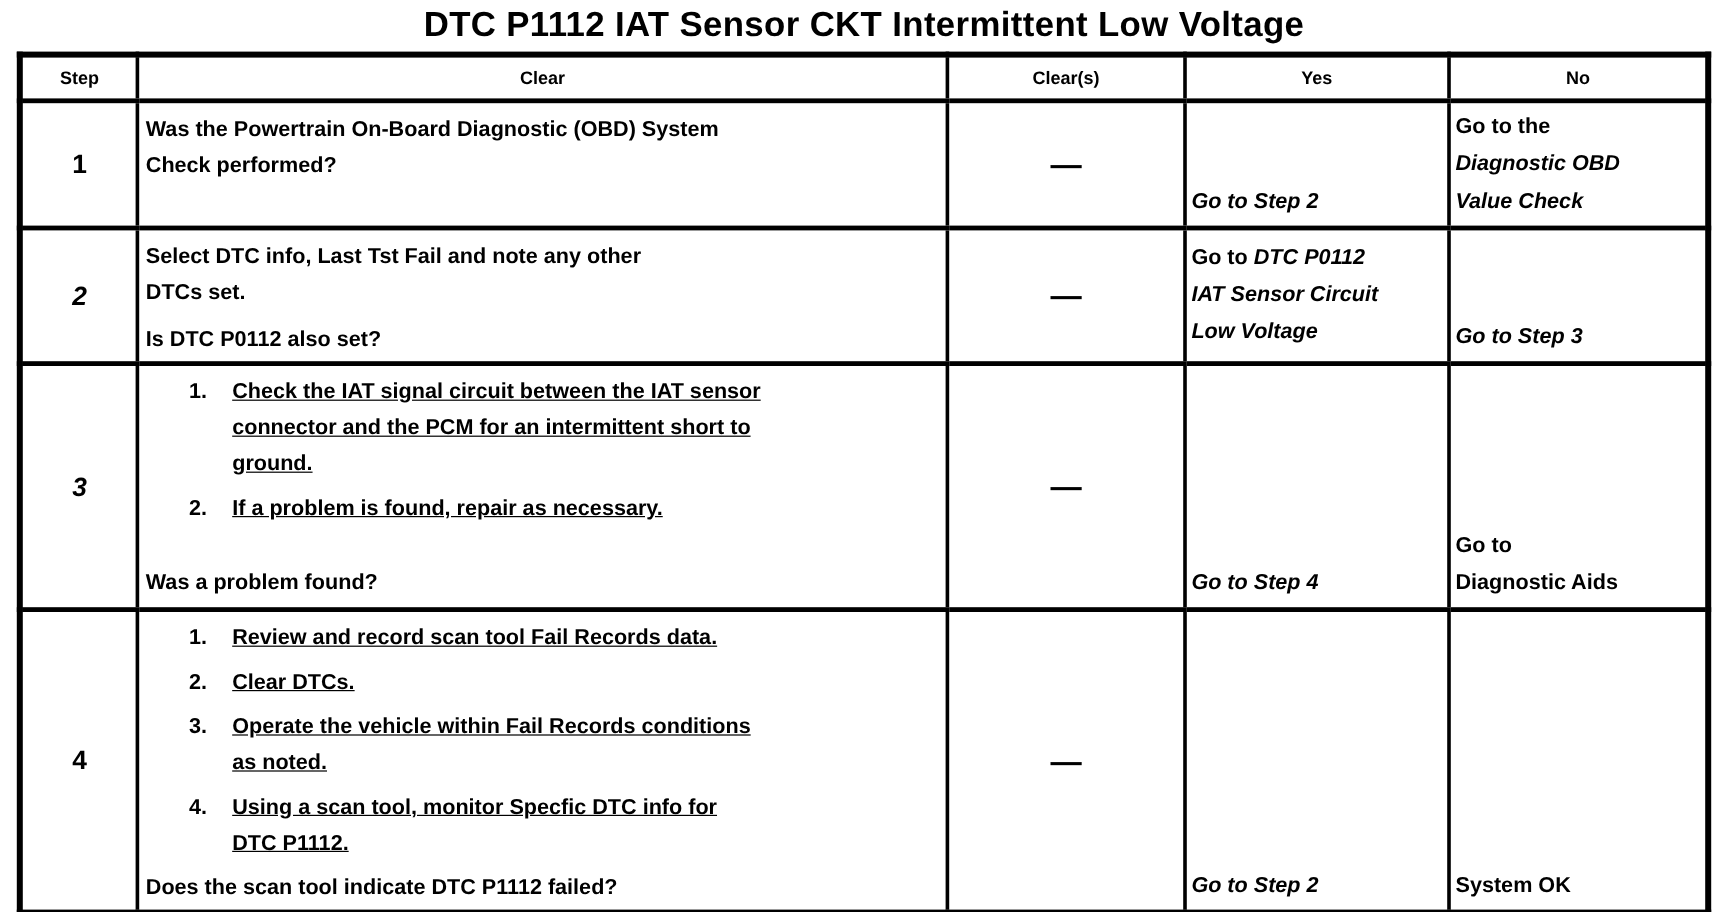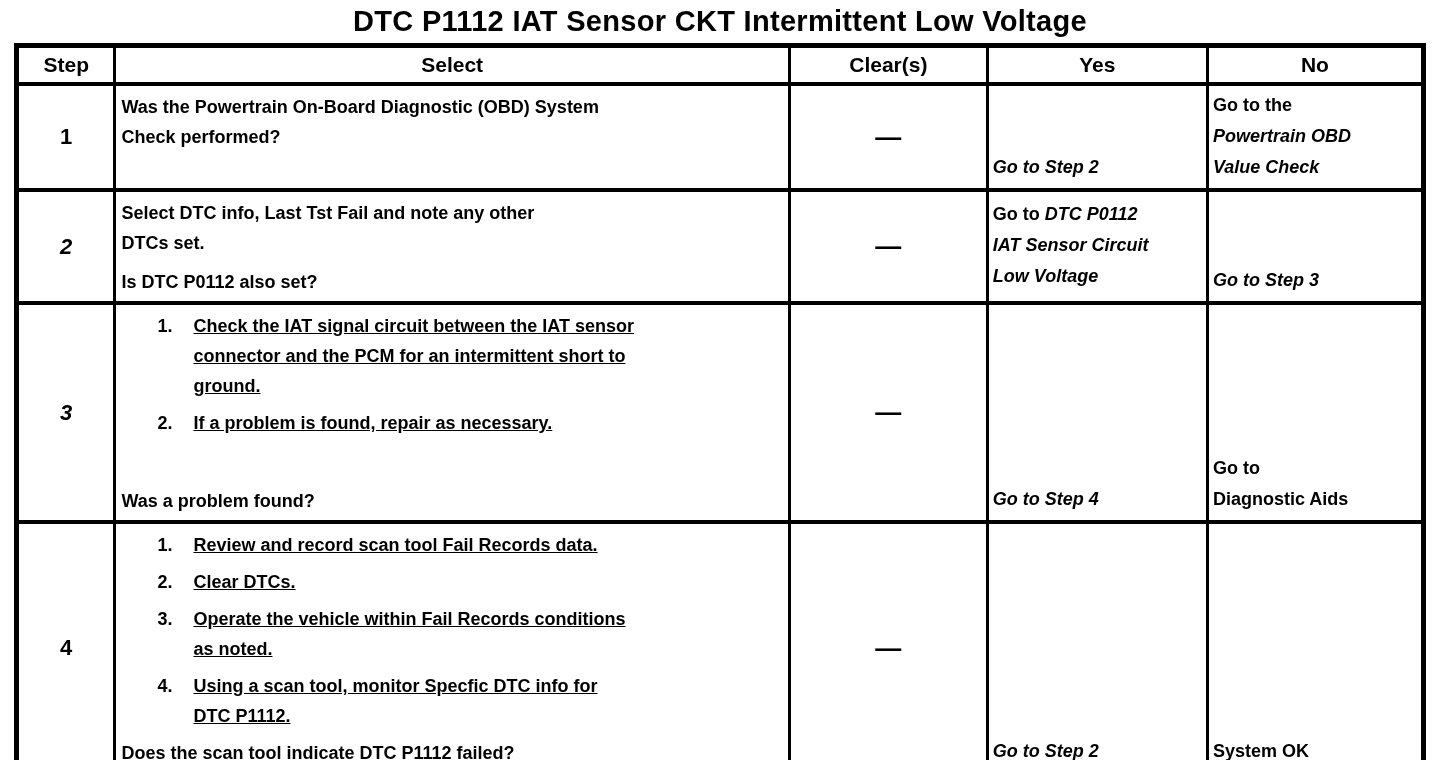--- a/index.html
+++ b/index.html
@@ -39,21 +39,21 @@
     border-top-width: 4px;
     border-bottom-width: 4px;
     padding: 0;
     font-size: 18px;
     overflow: hidden;
   }
   th {
     height: 34px;
     text-align: center;
     vertical-align: middle;
-    font-size: 21px;
+    font-size: 15px;
   }
   .step-cell {
     text-align: center;
     vertical-align: middle;
     font-size: 22px;
   }
   .action-cell {
     vertical-align: top;
     padding: 6px 8px 4px 5px;
     line-height: 30px;
@@ -63,21 +63,21 @@
     display: flex;
     padding-left: 36px;
     margin-bottom: 7px;
   }
   .num-item .n {
     flex: none;
     width: 36px;
   }
   .num-item .t { flex: 1; text-decoration: underline; }
   .q-row2 { margin-top: 9px; }
-  .q-row3 { margin-top: 48px; }
+  .q-row3 { margin-top: 32px; }
   .q-row4 { margin-top: 4px; }
   .value-cell {
     text-align: center;
     vertical-align: middle;
     font-size: 26px;
   }
   .ref-cell {
     line-height: 31px;
     padding: 3px 4px 5px 4px;
   }
@@ -97,39 +97,39 @@
       <col style="width:98px">
       <col style="width:671px">
       <col style="width:197px">
       <col style="width:219px">
       <col style="width:215px">
     </colgroup>
 
     <tbody>
         <tr style="height:34px">
       <th>Step</th>
-      <th>Select</th>
+      <th>Clear</th>
       <th>Clear(s)</th>
       <th>Yes</th>
       <th>No</th>
     </tr>
 
     <tr style="height:106px">
       <td class="step-cell">1</td>
       <td class="action-cell">
         <div class="pre">Was the Powertrain On-Board Diagnostic (OBD) System
 Check performed?</div>
       </td>
       <td class="value-cell">—</td>
       <td class="ref-cell v-bottom">
         <div class="it">Go to Step 2</div>
       </td>
       <td class="ref-cell v-mid">
         <div>Go to the</div>
-        <div class="it">Powertrain OBD</div>
+        <div class="it">Diagnostic OBD</div>
         <div class="it">Value Check</div>
       </td>
     </tr>
 
     <tr style="height:102px">
       <td class="step-cell it">2</td>
       <td class="action-cell">
         <div class="pre">Select DTC info, Last Tst Fail and note any other
 DTCs set.</div>
         <div class="q-row2">Is DTC P0112 also set?</div>

